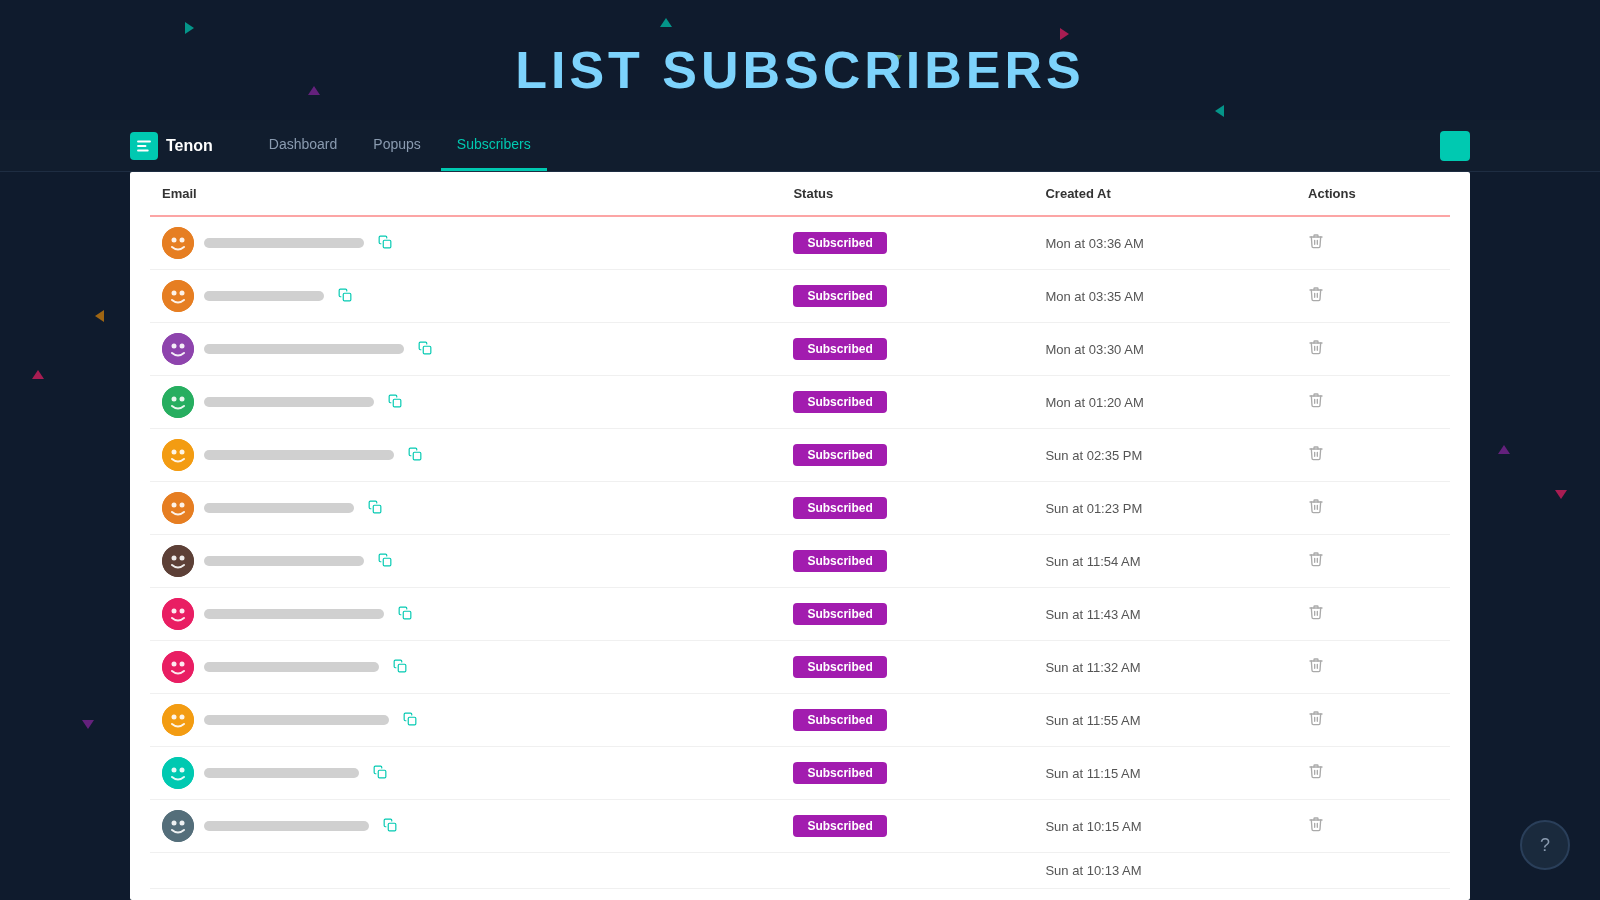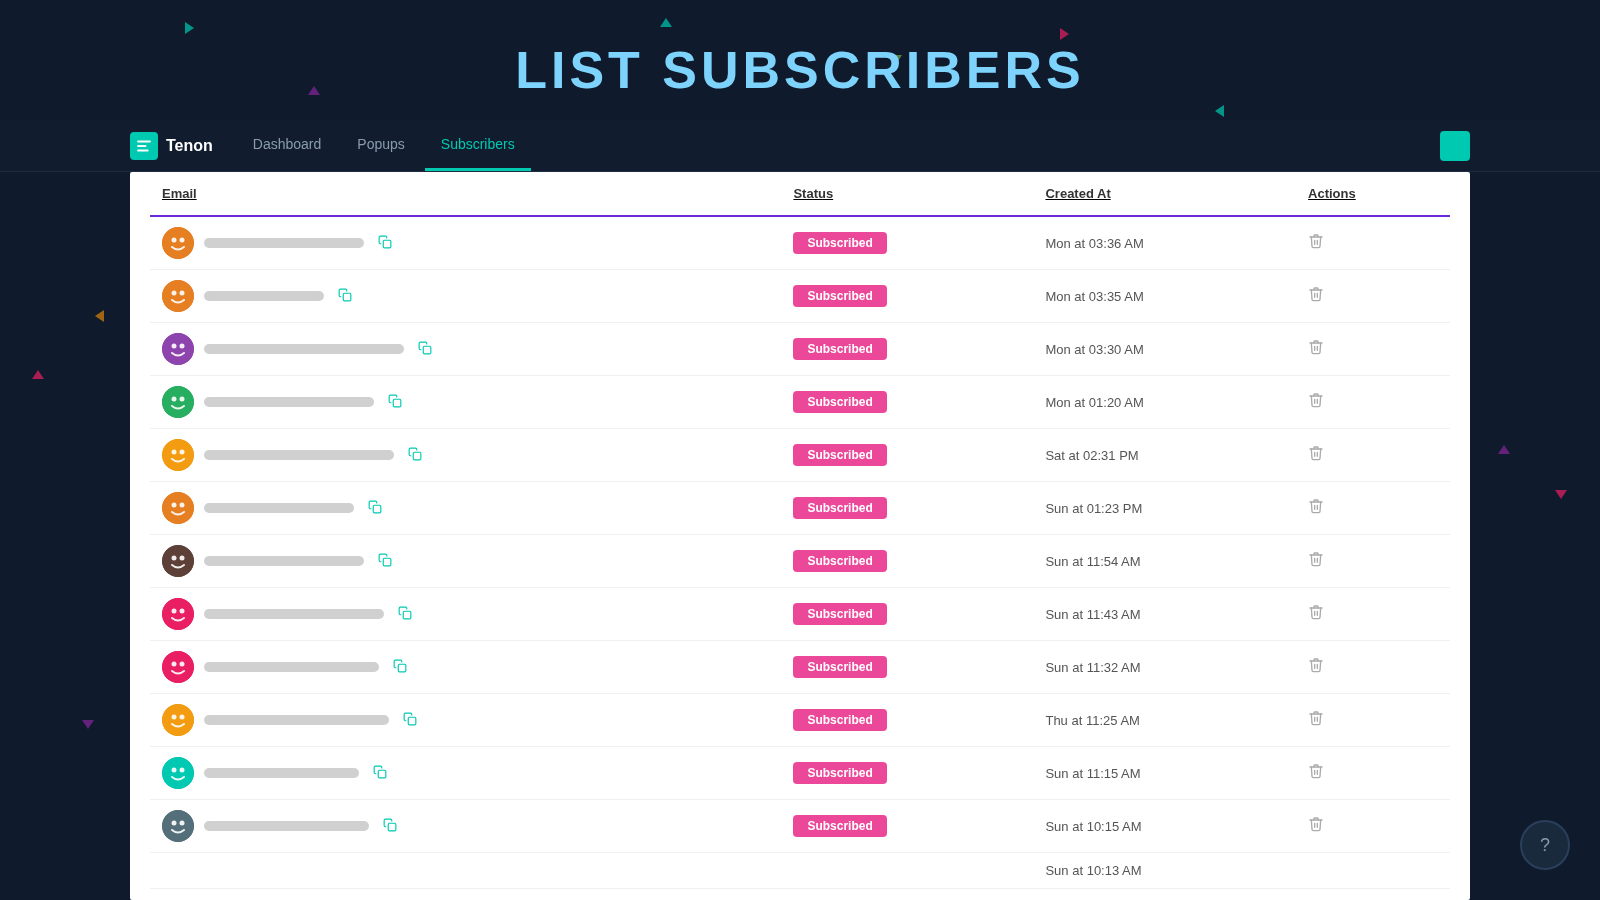--- a/index.html
+++ b/index.html
@@ -47,21 +47,21 @@
       display: flex;
       align-items: center;
       padding: 0 130px;
       height: 52px;
     }
 
     .nav-brand {
       display: flex;
       align-items: center;
       gap: 8px;
-      margin-right: 24px;
+      margin-right: 40px;
     }
 
     .nav-brand-icon {
       width: 28px;
       height: 28px;
       background: #00c9b1;
       border-radius: 4px;
       display: flex;
       align-items: center;
       justify-content: center;
@@ -150,22 +150,21 @@
     .table-container {
       padding: 0 20px;
     }
 
     table {
       width: 100%;
       border-collapse: collapse;
     }
 
     thead tr {
-      border-bottom: 2px solid #6d28d9;
-      text-decoration: underline;
+      border-bottom: 2px solid #fca5a5;
     }
 
     thead th {
       text-align: left;
       padding: 14px 12px;
       font-size: 13px;
       font-weight: 600;
       color: #333;
     }
 
@@ -206,21 +205,21 @@
       margin-left: 4px;
     }
 
     .status-badge {
       display: inline-block;
       padding: 4px 14px;
       border-radius: 4px;
       font-size: 12px;
       font-weight: 600;
       color: white;
-      background-color: #ec4899;
+      background-color: #a21caf;
     }
 
     .created-at {
       color: #555;
       font-size: 13px;
     }
 
     .delete-btn {
       background: none;
       border: none;
@@ -527,21 +526,21 @@
           <svg width="14" height="14" viewBox="0 0 24 24" fill="none" stroke="#00c9b1" stroke-width="2" stroke-linecap="round" stroke-linejoin="round">
             <rect x="9" y="9" width="13" height="13" rx="2" ry="2"></rect>
             <path d="M5 15H4a2 2 0 0 1-2-2V4a2 2 0 0 1 2-2h9a2 2 0 0 1 2 2v1"></path>
           </svg>
         </span>
       </div>
     </td>
     <td>
       <span class="status-badge">Subscribed</span>
     </td>
-    <td class="created-at">Sat at 02:31 PM</td>
+    <td class="created-at">Sun at 02:35 PM</td>
     <td>
       <button class="delete-btn" title="Delete">
         <svg width="16" height="16" viewBox="0 0 24 24" fill="none" stroke="#aaa" stroke-width="2" stroke-linecap="round" stroke-linejoin="round">
           <polyline points="3 6 5 6 21 6"></polyline>
           <path d="M19 6l-1 14a2 2 0 0 1-2 2H8a2 2 0 0 1-2-2L5 6"></path>
           <path d="M10 11v6M14 11v6"></path>
           <path d="M9 6V4a1 1 0 0 1 1-1h4a1 1 0 0 1 1 1v2"></path>
         </svg>
       </button>
     </td>
@@ -702,21 +701,21 @@
           <svg width="14" height="14" viewBox="0 0 24 24" fill="none" stroke="#00c9b1" stroke-width="2" stroke-linecap="round" stroke-linejoin="round">
             <rect x="9" y="9" width="13" height="13" rx="2" ry="2"></rect>
             <path d="M5 15H4a2 2 0 0 1-2-2V4a2 2 0 0 1 2-2h9a2 2 0 0 1 2 2v1"></path>
           </svg>
         </span>
       </div>
     </td>
     <td>
       <span class="status-badge">Subscribed</span>
     </td>
-    <td class="created-at">Thu at 11:25 AM</td>
+    <td class="created-at">Sun at 11:55 AM</td>
     <td>
       <button class="delete-btn" title="Delete">
         <svg width="16" height="16" viewBox="0 0 24 24" fill="none" stroke="#aaa" stroke-width="2" stroke-linecap="round" stroke-linejoin="round">
           <polyline points="3 6 5 6 21 6"></polyline>
           <path d="M19 6l-1 14a2 2 0 0 1-2 2H8a2 2 0 0 1-2-2L5 6"></path>
           <path d="M10 11v6M14 11v6"></path>
           <path d="M9 6V4a1 1 0 0 1 1-1h4a1 1 0 0 1 1 1v2"></path>
         </svg>
       </button>
     </td>

